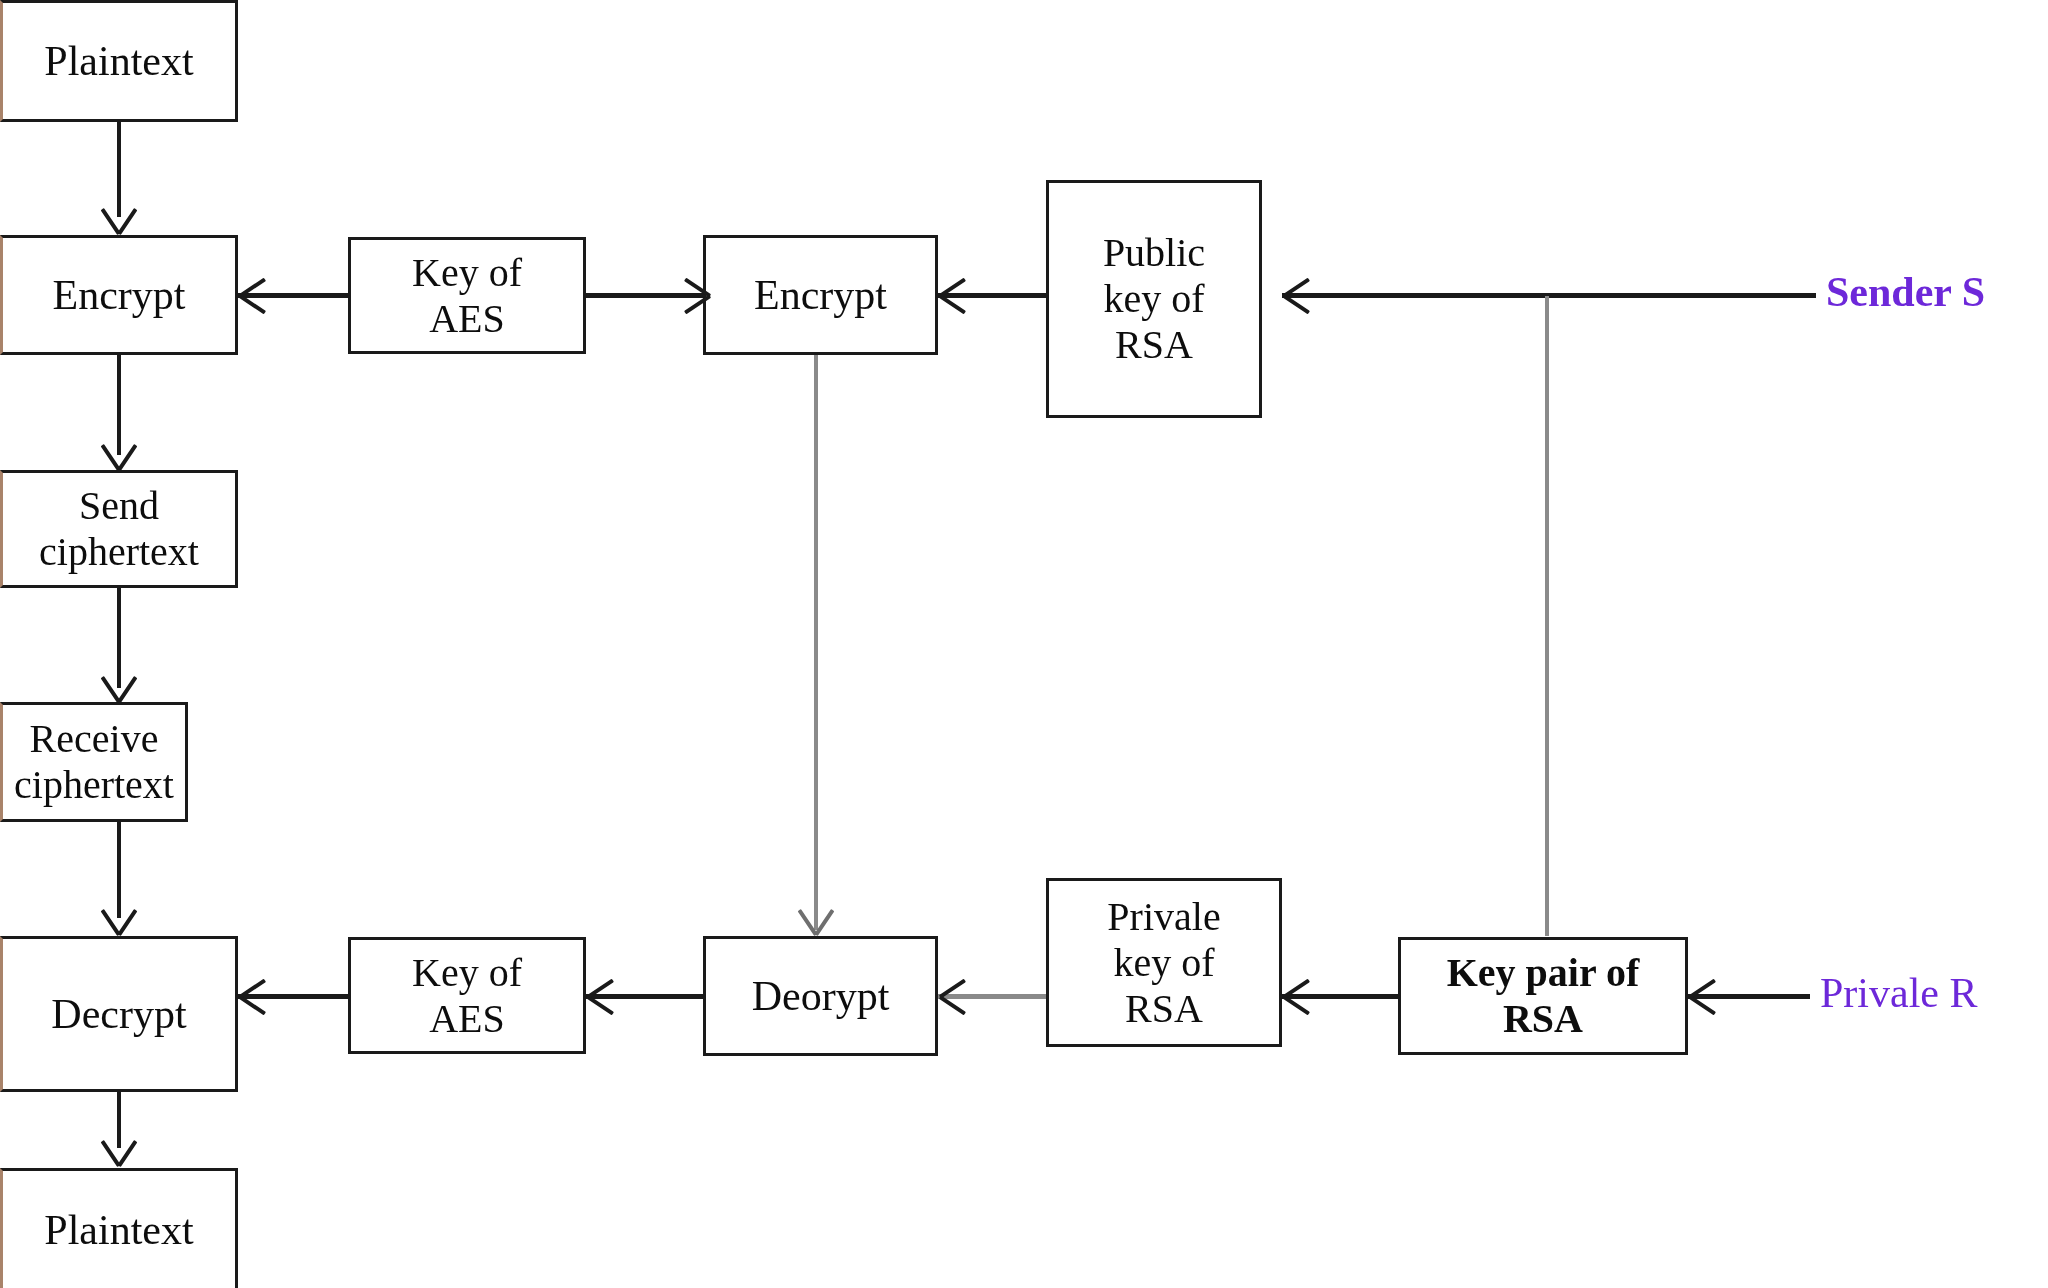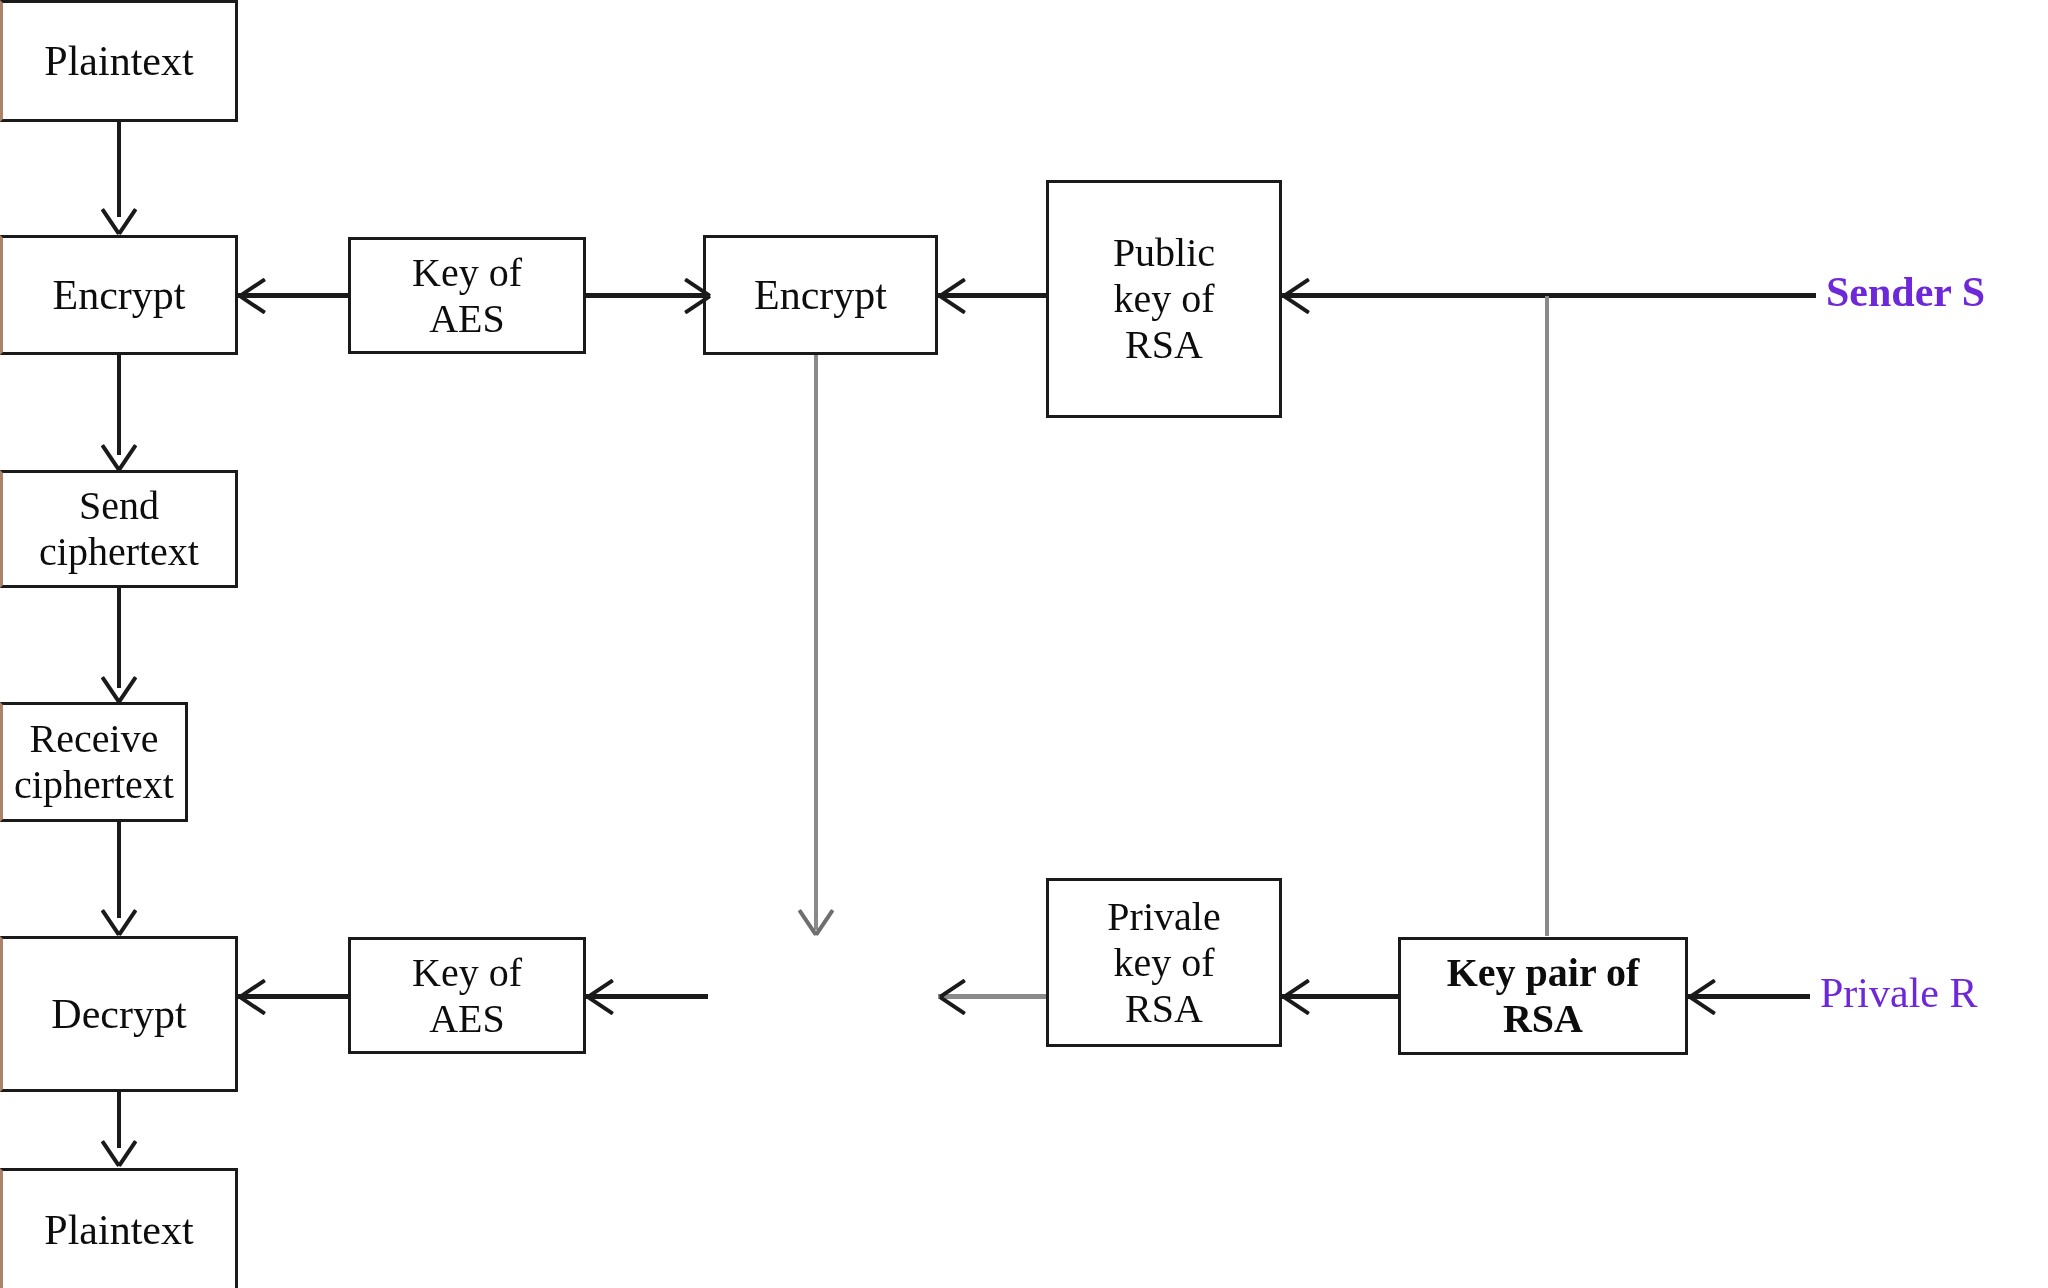--- a/index.html
+++ b/index.html
@@ -146,21 +146,21 @@
   <div class="edge h" style="left:586px; top:293px; width:122px; height:5px;"></div>
   <div class="arrow right" style="left:710px; top:296px;"></div>
 
   <div class="node fs-big" style="left:703px; top:235px; width:235px; height:120px;">
     <span class="lbl">Encrypt</span>
   </div>
 
   <div class="edge v faint" style="left:814px; top:355px; width:4px; height:575px;"></div>
   <div class="arrow down faint" style="left:816px; top:935px;"></div>
 
-  <div class="node fs-mid" style="left:1046px; top:180px; width:236px; height:238px;">
+  <div class="node fs-mid" style="left:1046px; top:180px; width:216px; height:238px;">
     <span class="lbl">
       <span>Public</span><br>
       <span>key of</span><br>
       <span>RSA</span>
     </span>
   </div>
 
   <div class="edge h" style="left:938px; top:293px; width:110px; height:5px;"></div>
   <div class="arrow left" style="left:940px; top:296px;"></div>
 
@@ -176,20 +176,23 @@
       <span>AES</span>
     </span>
   </div>
 
   <div class="edge h" style="left:238px; top:994px; width:112px; height:5px;"></div>
   <div class="arrow left" style="left:240px; top:997px;"></div>
 
   <div class="edge h" style="left:586px; top:994px; width:122px; height:5px;"></div>
   <div class="arrow left" style="left:588px; top:997px;"></div>
 
+  <div class="node fs-big" style="left:703px; top:936px; width:235px; height:120px;">
+    <span class="lbl">Deorypt</span>
+  </div>
 
   <div class="node fs-mid" style="left:1046px; top:878px; width:236px; height:169px;">
     <span class="lbl">
       <span>Privale</span><br>
       <span>key of</span><br>
       <span>RSA</span>
     </span>
   </div>
 
   <div class="edge h faint" style="left:938px; top:994px; width:110px; height:5px;"></div>

